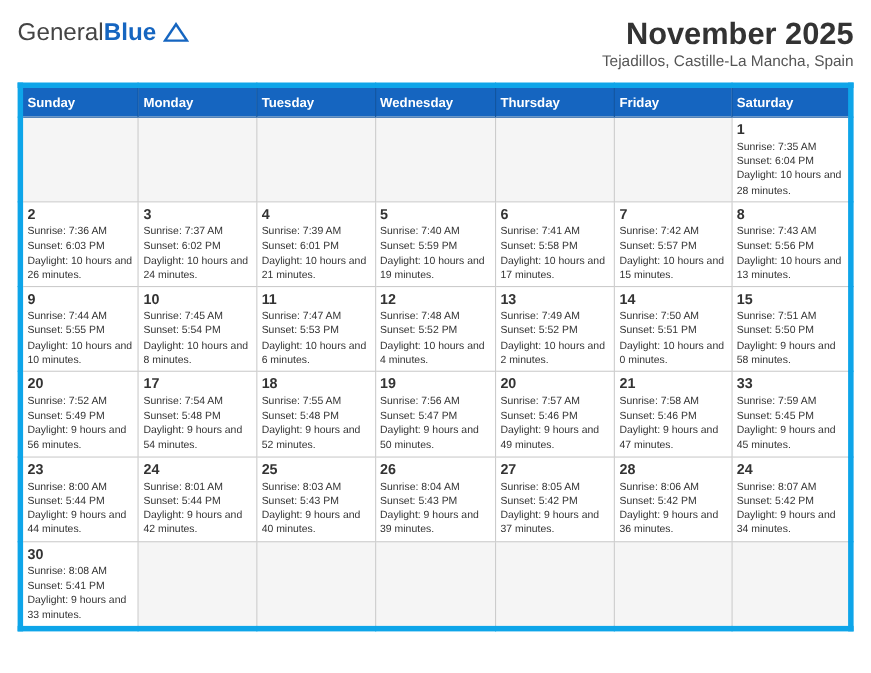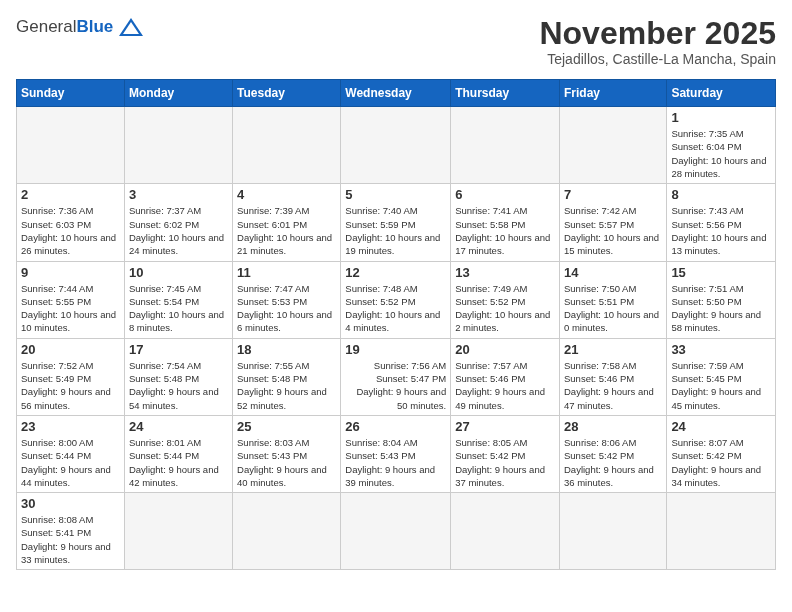--- a/index.html
+++ b/index.html
@@ -17,47 +17,47 @@
       margin-bottom: 12px;
     }
     .logo {
       display: flex;
       flex-direction: column;
       align-items: flex-start;
     }
     .logo-text {
       display: flex;
       align-items: center;
-      font-size: 17px;
+      font-size: 22px;
       font-weight: normal;
       color: #333;
     }
     .logo-general { font-weight: normal; color: #444; }
     .logo-blue { color: #1565c0; font-weight: bold; }
     .logo-icon {
       width: 28px;
       height: 22px;
       margin-left: 4px;
       position: relative;
     }
     .title-block { text-align: right; }
     .month-title {
-      font-size: 32px;
+      font-size: 28px;
       font-weight: bold;
       color: #333;
       line-height: 1.1;
     }
     .location-title {
       font-size: 14px;
       color: #555;
     }
     .calendar-table {
       width: 100%;
       border-collapse: collapse;
-      border: 1px solid #0ea5e9;
+      border: 5px solid #0ea5e9;
     }
     .calendar-table th {
       background: #1565c0;
       color: #fff;
       font-size: 12px;
       font-weight: bold;
       padding: 6px 4px;
       text-align: left;
       border: 1px solid #1155a0;
     }
@@ -243,21 +243,21 @@
 Daylight: 9 hours and 54 minutes.</div>
         </td>
         <td>
           <span class="day-number">18</span>
           <div class="day-info" style="white-space: pre-line;">Sunrise: 7:55 AM
 Sunset: 5:48 PM
 Daylight: 9 hours and 52 minutes.</div>
         </td>
         <td>
           <span class="day-number">19</span>
-          <div class="day-info" style="white-space: pre-line; text-align: right;">Sunrise: 7:56 AM
+          <div class="day-info" style="white-space: pre-line;">Sunrise: 7:56 AM
 Sunset: 5:47 PM
 Daylight: 9 hours and 50 minutes.</div>
         </td>
         <td>
           <span class="day-number">20</span>
           <div class="day-info" style="white-space: pre-line;">Sunrise: 7:57 AM
 Sunset: 5:46 PM
 Daylight: 9 hours and 49 minutes.</div>
         </td>
         <td>

